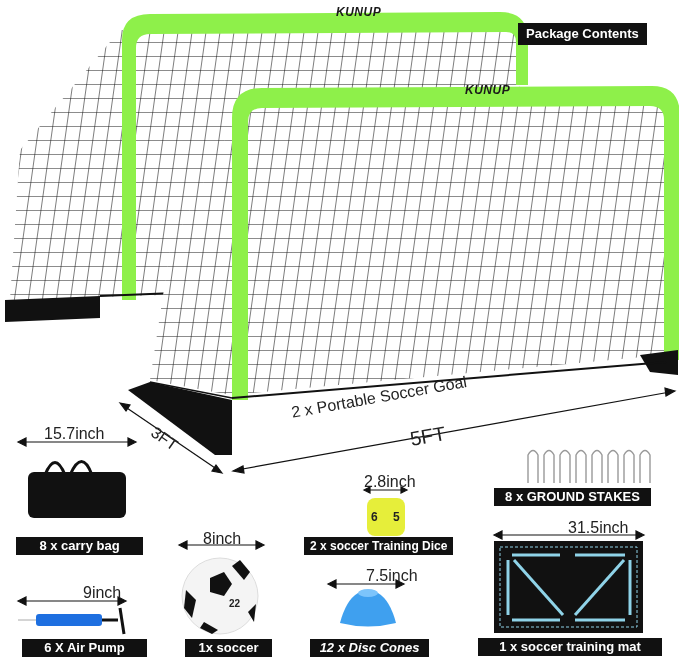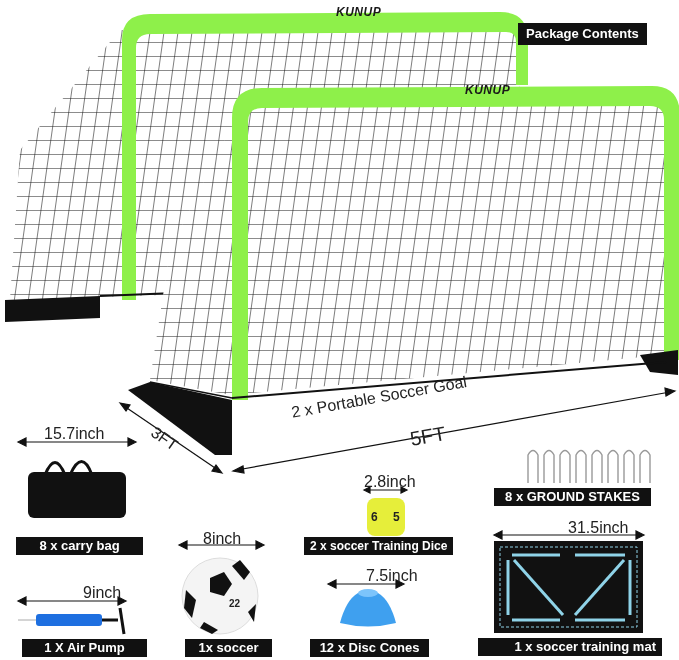--- a/index.html
+++ b/index.html
@@ -132,30 +132,30 @@
 <div class="kunup" style="left:445px;top:83px;">KUNUP</div>
 
 <div class="dim" style="left:290px;top:404px;font-size:16px;transform:rotate(-10deg);transform-origin:left top;">2 x Portable Soccer Goal</div>
 <div class="dim" style="left:410px;top:425px;font-size:20px;transform:rotate(-10deg);">5FT</div>
 <div class="dim" style="left:150px;top:430px;font-size:16px;transform:rotate(35deg);">3FT</div>
 
 <div class="dim" style="left:44px;top:425px;">15.7inch</div>
 <div class="label" style="left:16px;top:537px;width:115px;">8 x carry bag</div>
 
 <div class="dim" style="left:54px;top:584px;margin-left:29px;">9inch</div>
-<div class="label" style="left:22px;top:639px;width:113px;">1 X Air Pump</div>
+<div class="label" style="left:22px;top:639px;width:113px;">6 X Air Pump</div>
 
 <div class="dim" style="left:203px;top:530px;">8inch</div>
 <div class="dim" style="left:229px;top:598px;font-size:10px;font-weight:bold;">22</div>
 <div class="label" style="left:185px;top:639px;width:75px;">1x soccer</div>
 
 <div class="dim" style="left:364px;top:473px;font-size:16px;">2.8inch</div>
 <div class="dim" style="left:371px;top:510px;font-size:12px;font-weight:bold;">6</div>
 <div class="dim" style="left:393px;top:510px;font-size:12px;font-weight:bold;">5</div>
 <div class="label" style="left:304px;top:537px;width:137px;font-size:12px;text-align:right;">2 x soccer Training Dice</div>
 
 <div class="dim" style="left:342px;top:567px;margin-left:24px;">7.5inch</div>
-<div class="label" style="left:310px;top:639px;width:107px;">12 x Disc Cones</div>
+<div class="label" style="left:310px;top:639px;width:107px;font-style:italic;">12 x Disc Cones</div>
 
 <div class="label" style="left:494px;top:488px;width:145px;">8 x GROUND STAKES</div>
 
 <div class="dim" style="left:568px;top:519px;">31.5inch</div>
-<div class="label" style="left:478px;top:638px;width:172px;text-align:right;">1 x soccer training mat</div>
+<div class="label" style="left:478px;top:638px;width:172px;">1 x soccer training mat</div>
 
 </body></html>

